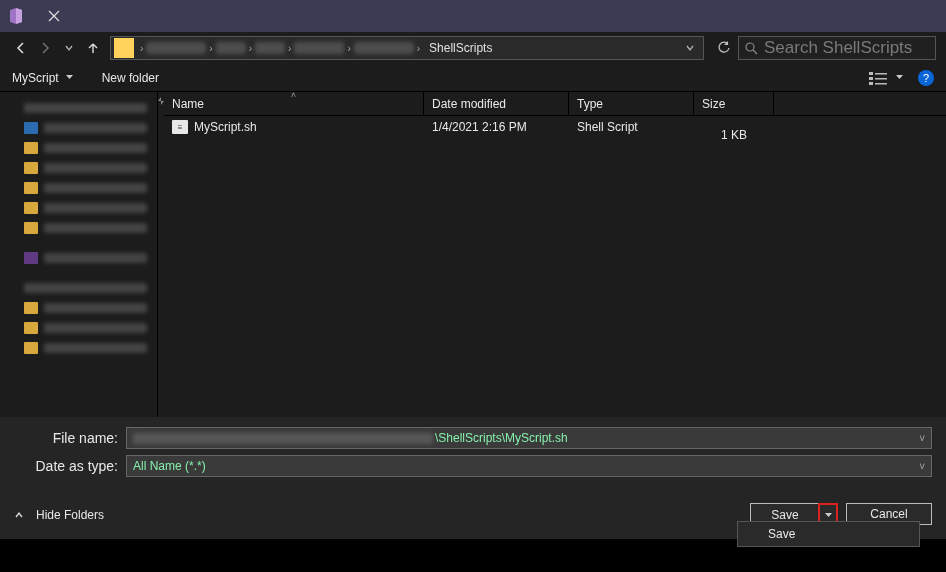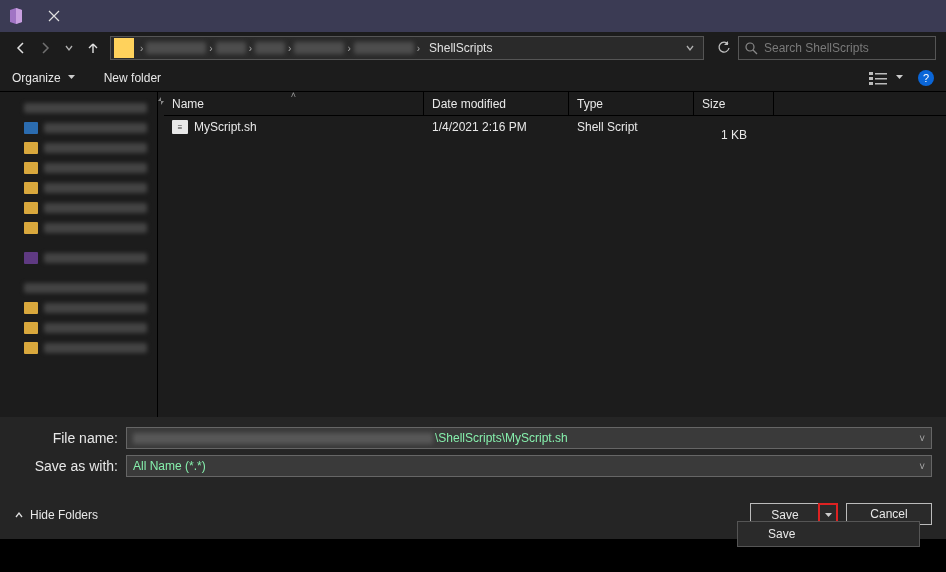--- a/index.html
+++ b/index.html
@@ -17,21 +17,21 @@
 .addressbar { flex: 1; height: 24px; background: #2a2a2a; border: 1px solid #555; display: flex; align-items: center; margin: 0 6px 0 4px; }
 .addr-icon { width: 20px; height: 20px; background: #ffd25c; margin: 0 3px; display: inline-block; }
 .addr-sep { color: #aaa; padding: 0 3px; font-size: 10px; }
 .addr-blur { display: inline-block; height: 12px; background: #4d4d4d; border-radius: 2px; filter: blur(2px); }
 .addr-text { padding: 0 6px; color: #e0e0e0; }
 .addr-tail { margin-left: auto; display: flex; align-items: center; gap: 10px; padding-right: 8px; }
 
 .refresh { width: 24px; height: 24px; display: flex; align-items: center; justify-content: center; }
 
 .searchbox { width: 198px; height: 24px; border: 1px solid #555; background: #202020; display: flex; align-items: center; padding: 0 6px; gap: 6px; }
-.searchbox input { background: transparent; border: none; outline: none; color: #888; width: 100%; font-size: 12px; }
+.searchbox input { background: transparent; border: none; outline: none; color: #888; width: 100%; font-size: 17px; }
 .searchbox input::placeholder { color: #7a7a7a; }
 
 .toolbar { height: 28px; background: #1c1c1c; display: flex; align-items: center; padding: 0 12px; border-bottom: 1px solid #000; }
 .toolbar .organize { display: flex; align-items: center; gap: 6px; cursor: pointer; }
 .toolbar .new-folder { margin-left: 28px; cursor: pointer; }
 .toolbar .t-spacer { flex: 1; }
 .toolbar .views { display: flex; align-items: center; gap: 8px; }
 .help { width: 16px; height: 16px; border-radius: 50%; background: #0a66d8; color: #fff; display: flex; align-items: center; justify-content: center; font-size: 11px; margin-left: 14px; }
 
 .mainrow { display: flex; height: 325px; background: #1c1c1c; }
@@ -66,21 +66,21 @@
 
 .fields { background: #252525; padding: 10px 14px 8px 14px; }
 .fieldrow { display: flex; align-items: center; margin-bottom: 6px; }
 .fieldlabel { width: 112px; text-align: right; padding-right: 8px; font-size: 14px; }
 .fieldinput { flex: 1; height: 22px; background: #3a3a3a; border: 1px solid #666; display: flex; align-items: center; padding: 0 6px; }
 .fieldinput .blur-pre { display:inline-block; width: 300px; height: 11px; background:#575757; filter: blur(2px); border-radius:2px; margin-right:2px;}
 .fieldinput .ftxt { color: #86efac; }
 .fieldinput .dd { margin-left: auto; color: #aaa; font-size:10px; }
 
 .footer { background: #252525; height: 48px; display: flex; align-items: center; padding: 0 14px; }
-.hide-folders { display: flex; align-items: center; gap: 6px; cursor: pointer; }
+.hide-folders { display: flex; align-items: center; gap: 12px; cursor: pointer; }
 .footer-spacer { flex: 1; }
 
 .btn-row { display: flex; gap: 8px; }
 .btn-split { display: flex; border: 1px solid #bbb; }
 .btn-main { width: 68px; height: 22px; display: flex; align-items: center; justify-content: center; background: #2a2a2a; cursor: pointer; }
 .btn-drop { width: 18px; height: 22px; border-left: 1px solid #bbb; display: flex; align-items: center; justify-content: center; background: #2a2a2a; cursor: pointer; outline: 2px solid #d22; outline-offset: -1px; }
 .btn-cancel { width: 86px; height: 22px; border: 1px solid #bbb; display: flex; align-items: center; justify-content: center; background: #2a2a2a; cursor: pointer; }
 
 .dropdown-menu { position: absolute; right: 26px; top: 521px; width: 183px; background: #2a2a2a; border: 1px solid #555; }
 .menu-item { height: 24px; display: flex; align-items: center; padding: 0 30px; font-size: 12px; cursor: pointer; }
@@ -163,21 +163,21 @@
           <circle cx="5" cy="5" r="4" stroke="#888" stroke-width="1.2" fill="none"></circle>
           <path d="M8 8 L12 12" stroke="#888" stroke-width="1.2"></path>
         </svg>
     </span>
     <input type="text" placeholder="Search ShellScripts" style="">
   </div>
 </div>
 
 <div class="toolbar">
   <div class="organize">
-    <span>Organize</span>
+    <span>MyScript</span>
     <span>
         <svg width="9" height="9" viewBox="0 0 9 9">
           <path d="M1 2 L4.5 6 L8 2" fill="#ccc"></path>
         </svg>
       </span>
   </div>
   <div class="new-folder">
     <span>New folder</span>
   </div>
   <div class="t-spacer"></div>
@@ -292,21 +292,21 @@
 <div class="fields">
   <div class="fieldrow">
     <div class="fieldlabel">File name:</div>
     <div class="fieldinput">
       <span class="blur-pre"></span>
       <span class="ftxt">\ShellScripts\MyScript.sh</span>
       <span class="dd">˅</span>
     </div>
   </div>
   <div class="fieldrow">
-    <div class="fieldlabel">Save as with:</div>
+    <div class="fieldlabel">Date as type:</div>
     <div class="fieldinput">
       <span class="ftxt">All Name (*.*)</span>
       <span class="dd">˅</span>
     </div>
   </div>
 </div>
 
 <div class="footer">
   <div class="hide-folders">
     <span>

